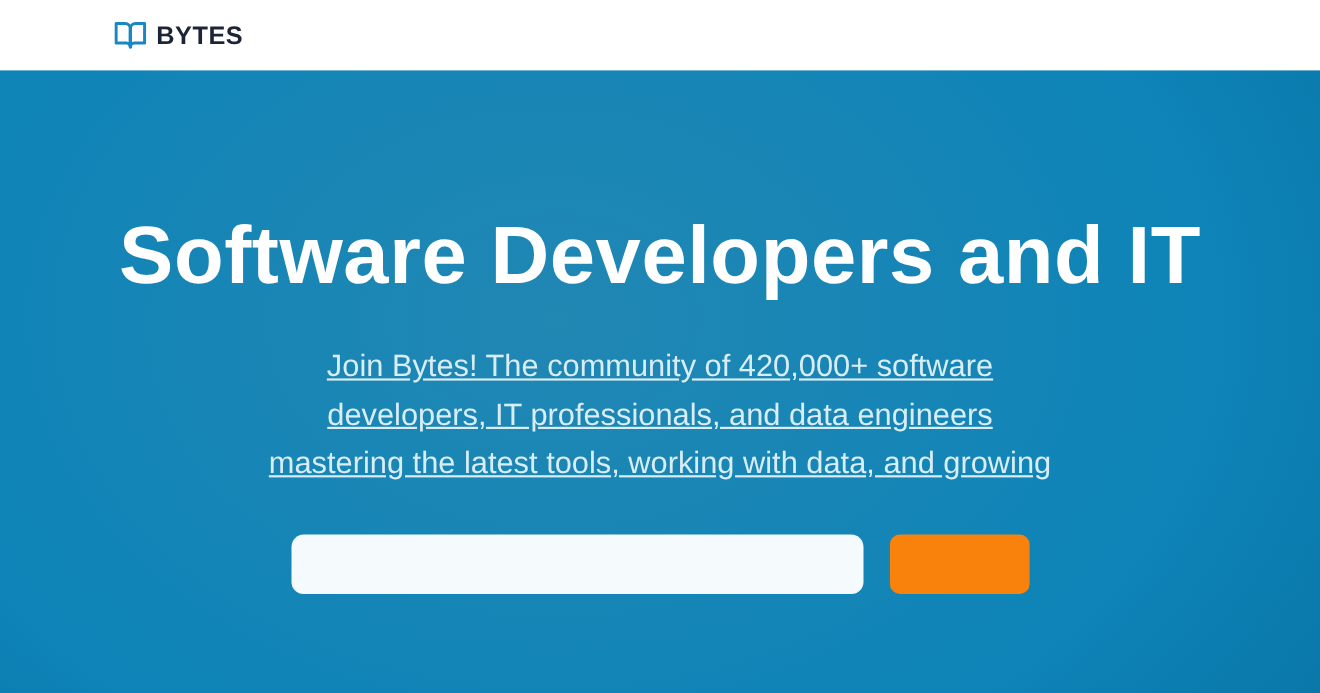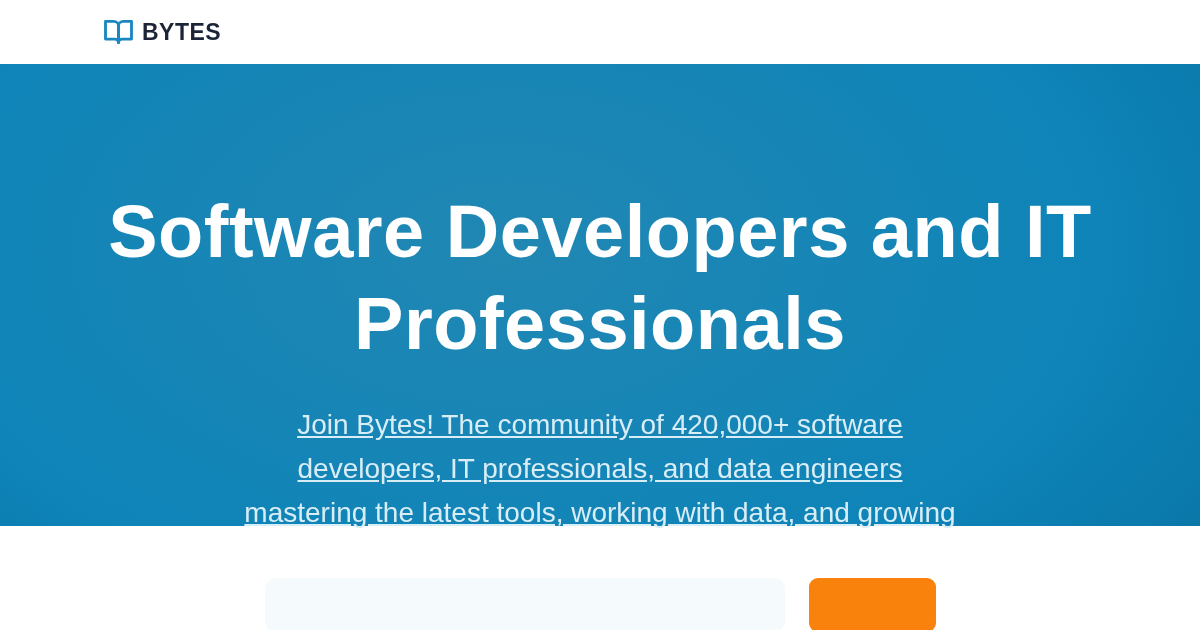--- a/index.html
+++ b/index.html
@@ -41,21 +41,21 @@
     height: 44px; padding: 0 22px;
     background: #F8820B; color: #ffffff;
     border: none; border-radius: 6px;
     font-size: 16px; font-weight: 700;
     font-family: "Liberation Sans", sans-serif;
     cursor: pointer;
   }
 
   
   .hero {
-    width: 100%; height: 462px;
+    width: 100%; height: 566px;
     background: radial-gradient(90% 140% at 42% 40%, #2187B3 0%, #0E84B8 55%, #066A99 100%);
     text-align: center;
     padding-top: 122px;
   }
   .hero-title {
     font-size: 74px; line-height: 92px;
     font-weight: 700; color: #ffffff;
     letter-spacing: 0.5px;
   }
   .hero-title span { display: block; }
@@ -96,21 +96,20 @@
         <path d="M23 2h-7a4 4 0 0 0-4 4v14a3 3 0 0 1 3-3h8z"></path>
       </svg>
       <span class="brand-name">BYTES</span>
     </a>
   </div>
 </header>
 
 <section class="hero">
   <h1 class="hero-title">
     <span>Software Developers and IT</span>
-    <span>Professionals</span>
   </h1>
   <p class="hero-subtitle">
     <span>Join Bytes! The community of 420,000+ software</span>
     <span>developers, IT professionals, and data engineers</span>
     <span>mastering the latest tools, working with data, and growing</span>
   </p>
   <form class="hero-form">
     <input class="email-input" type="text" value="" style="">
     <button class="btn-hero-signup" type="button"></button>
   </form>

